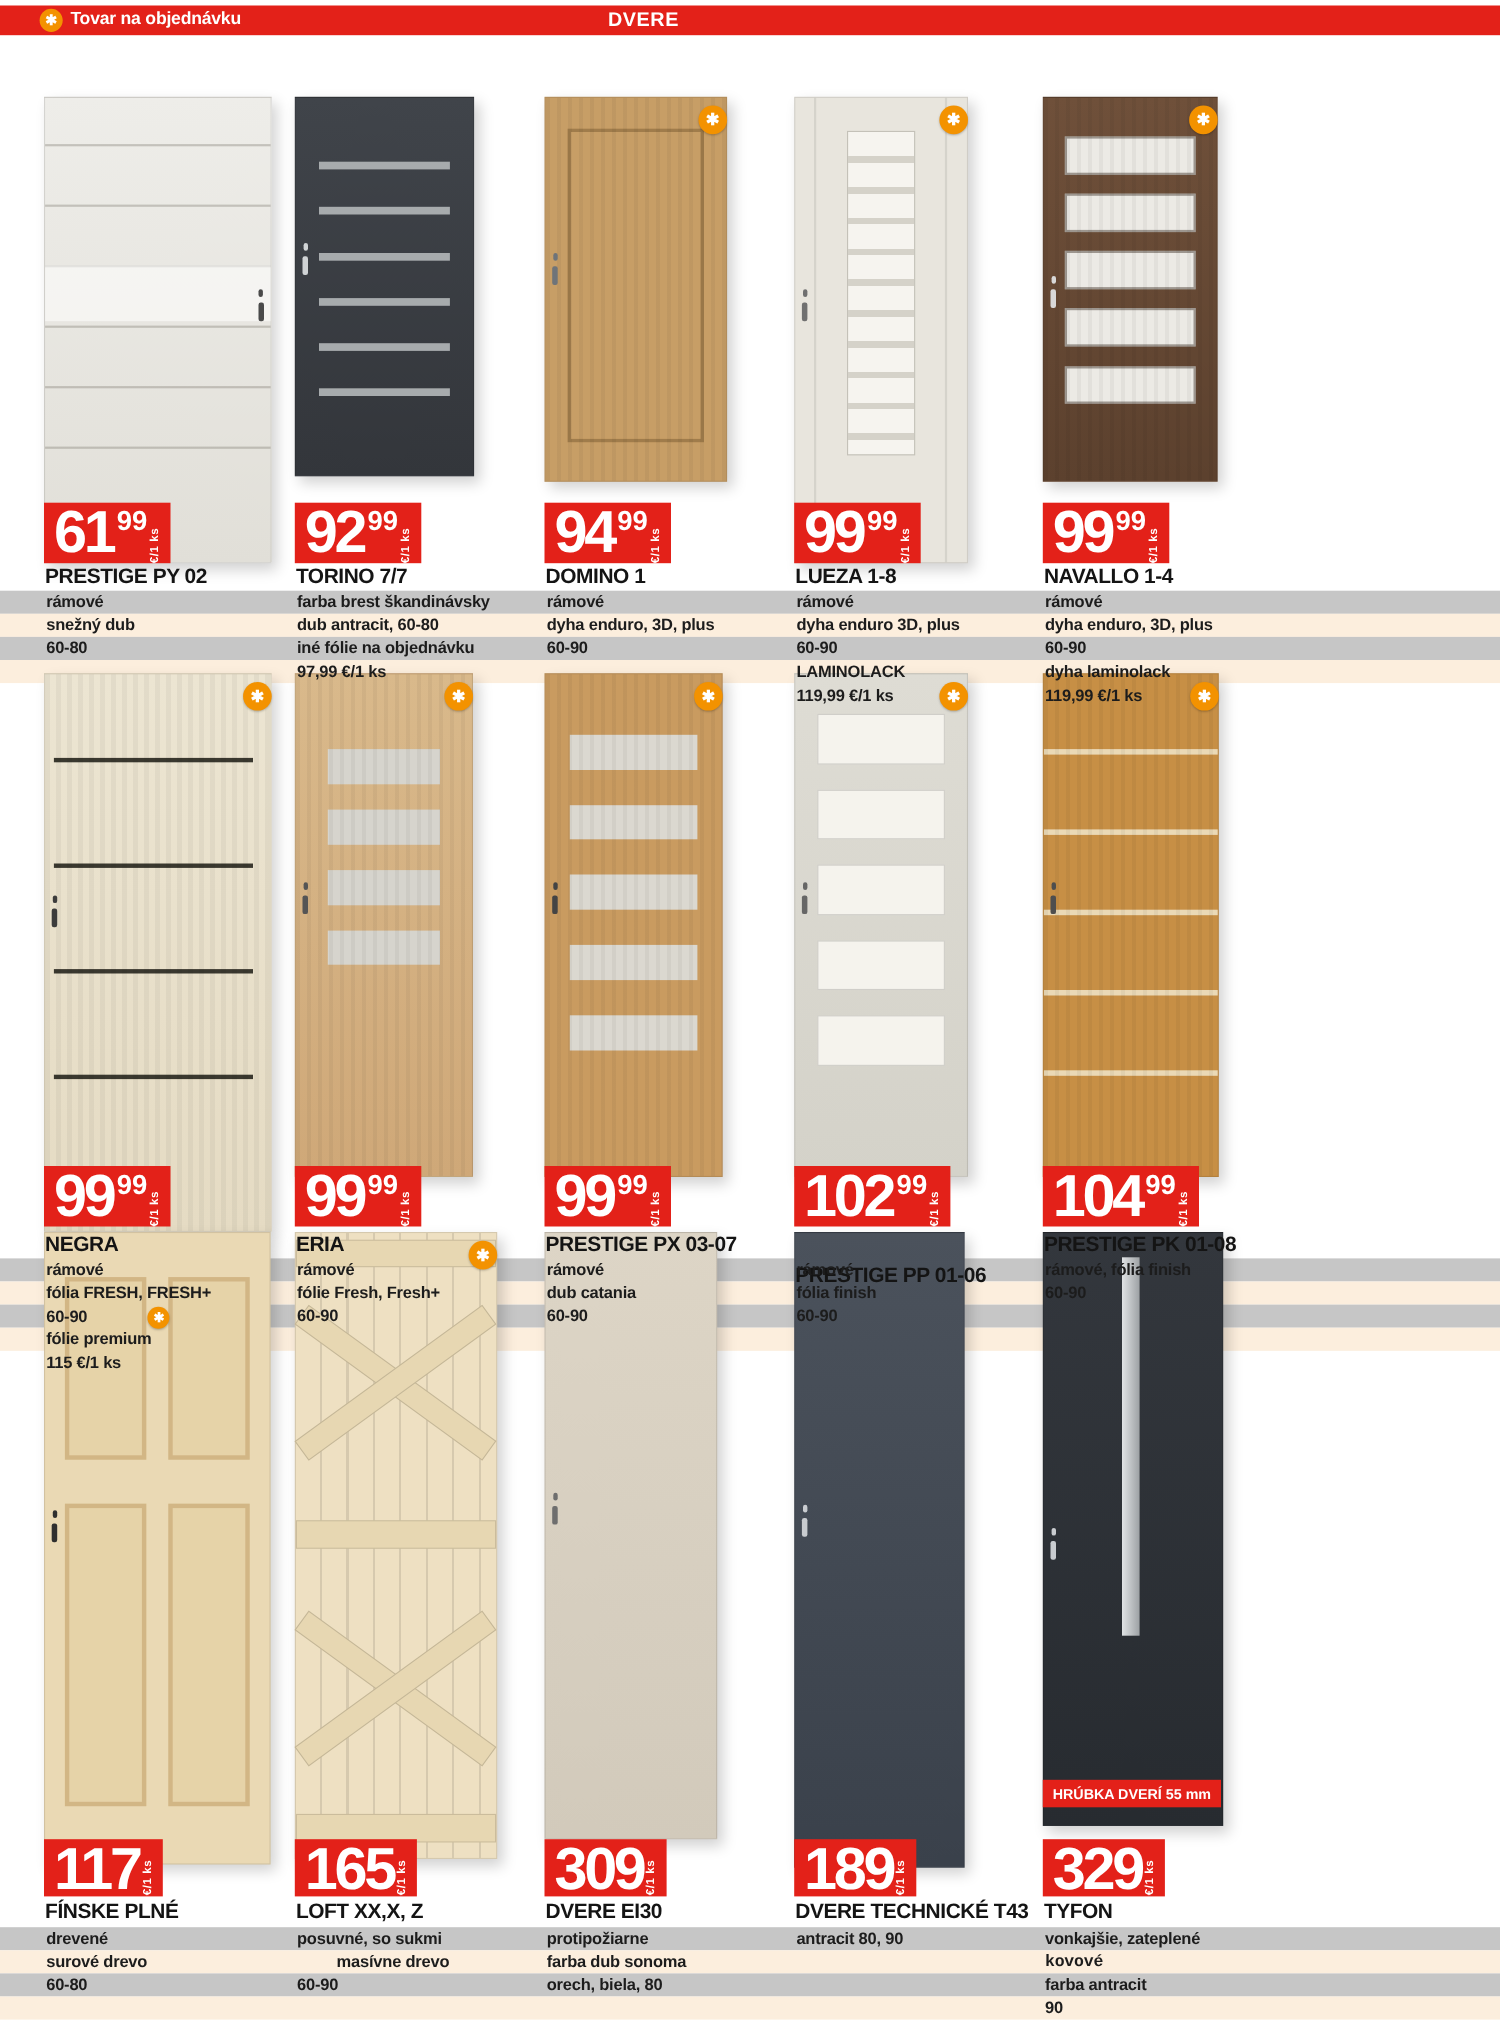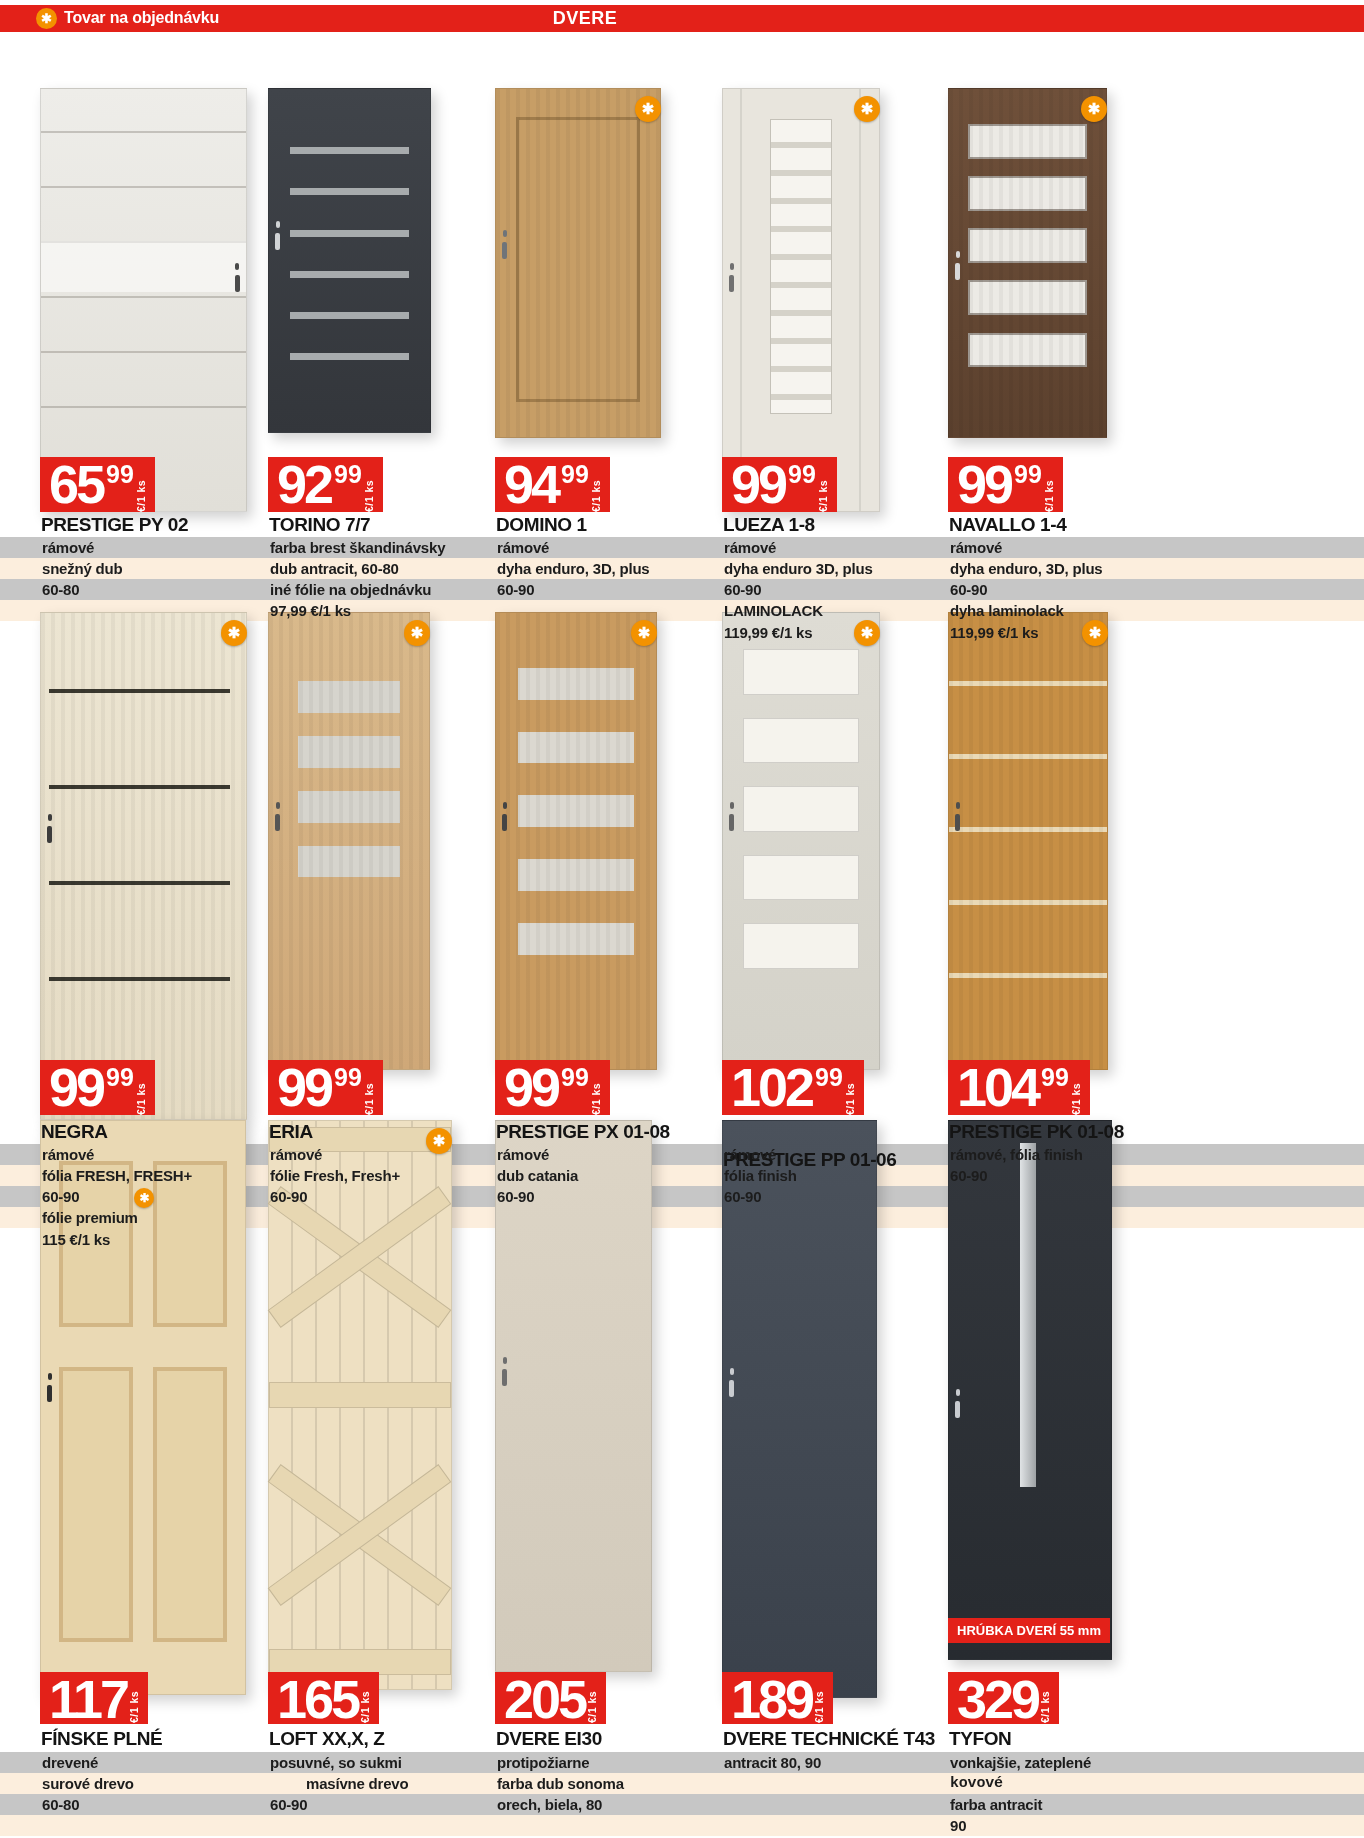--- a/index.html
+++ b/index.html
@@ -77,21 +77,21 @@
         <div style="left: 0px; top: 23%; width: 100%; height: 2px; background: rgba(120, 115, 105, 0.35);"></div>
         <div style="left: 0px; top: 36%; width: 100%; height: 2px; background: rgba(120, 115, 105, 0.35);"></div>
         <div style="left: 0px; top: 49%; width: 100%; height: 2px; background: rgba(120, 115, 105, 0.35);"></div>
         <div style="left: 0px; top: 62%; width: 100%; height: 2px; background: rgba(120, 115, 105, 0.35);"></div>
         <div style="left: 0px; top: 75%; width: 100%; height: 2px; background: rgba(120, 115, 105, 0.35);"></div>
         <div style="left: 0px; top: 36%; width: 100%; height: 12%; background: rgba(255, 255, 255, 0.55);"></div>
         <div class="handle-bar" style="top: 44%; background: rgb(74, 74, 74); right: 6px;"></div>
         <div class="handle-dot" style="top: calc(44% - 12px); background: rgb(74, 74, 74); right: 7px;"></div>
       </div>
       <div class="price" style="left: 40px; top: 457px; height: 55px;">
-        <span class="euros">65</span>
+        <span class="euros">61</span>
         <span class="cents">99</span>
         <span class="unit">€/1 ks</span>
       </div>
       <div class="name" style="left: 41px; top: 514px;">PRESTIGE PY 02</div>
       <div class="line" style="left: 42px; top: 539px;">rámové</div>
       <div class="line" style="left: 42px; top: 560px;">snežný dub</div>
       <div class="line" style="left: 42px; top: 581px;">60-80</div>
       <div class="door" style="left: 268px; top: 88px; width: 163px; height: 345px; background: linear-gradient(rgb(64, 68, 74), rgb(51, 54, 59));">
         <div style="left: 13%; top: 17%; width: 74%; height: 7px; background: rgb(167, 171, 173);"></div>
         <div style="left: 13%; top: 29%; width: 74%; height: 7px; background: rgb(167, 171, 173);"></div>
@@ -218,21 +218,21 @@
         <div style="left: 0px; top: 0px; width: 100%; height: 100%; background: repeating-linear-gradient(90deg, rgba(0, 0, 0, 0.043) 0px, rgba(0, 0, 0, 0.043) 4px, transparent 4px, transparent 10px);"></div>
         <div class="handle-bar" style="top: 44%; background: rgb(68, 68, 68); left: 6px;"></div>
         <div class="handle-dot" style="top: calc(44% - 12px); background: rgb(68, 68, 68); left: 7px;"></div>
       </div>
       <div class="ast" style="left: 631px; top: 620px;">✱</div>
       <div class="price" style="left: 495px; top: 1060px; height: 55px;">
         <span class="euros">99</span>
         <span class="cents">99</span>
         <span class="unit">€/1 ks</span>
       </div>
-      <div class="name" style="left: 496px; top: 1121px;">PRESTIGE PX 01-08</div>
+      <div class="name" style="left: 496px; top: 1121px;">PRESTIGE PX 03-07</div>
       <div class="line" style="left: 497px; top: 1146px;">rámové</div>
       <div class="line" style="left: 497px; top: 1167px;">dub catania</div>
       <div class="line" style="left: 497px; top: 1188px;">60-90</div>
       <div class="door" style="left: 722px; top: 612px; width: 158px; height: 458px; background: linear-gradient(rgb(222, 220, 212), rgb(212, 210, 201));">
         <div style="left: 13%; top: 8%; width: 74%; height: 10%; background: rgb(245, 243, 237); border: 1px solid rgba(0, 0, 0, 0.15);"></div>
         <div style="left: 13%; top: 23%; width: 74%; height: 10%; background: rgb(245, 243, 237); border: 1px solid rgba(0, 0, 0, 0.15);"></div>
         <div style="left: 13%; top: 38%; width: 74%; height: 10%; background: rgb(245, 243, 237); border: 1px solid rgba(0, 0, 0, 0.15);"></div>
         <div style="left: 13%; top: 53%; width: 74%; height: 10%; background: rgb(245, 243, 237); border: 1px solid rgba(0, 0, 0, 0.15);"></div>
         <div style="left: 13%; top: 68%; width: 74%; height: 10%; background: rgb(245, 243, 237); border: 1px solid rgba(0, 0, 0, 0.15);"></div>
         <div class="handle-bar" style="top: 44%; background: rgb(102, 102, 102); left: 6px;"></div>
@@ -300,21 +300,21 @@
       </div>
       <div class="name" style="left: 269px; top: 1728px;">LOFT XX,X, Z</div>
       <div class="line" style="left: 270px; top: 1754px;">posuvné, so sukmi</div>
       <div class="line" style="left: 270px; top: 1775px; margin-left: 36px;">masívne drevo</div>
       <div class="line" style="left: 270px; top: 1796px;">60-90</div>
       <div class="door" style="left: 495px; top: 1120px; width: 157px; height: 552px; background: linear-gradient(rgb(221, 213, 198), rgb(210, 202, 187));">
         <div class="handle-bar" style="top: 45%; background: rgb(110, 110, 110); left: 6px;"></div>
         <div class="handle-dot" style="top: calc(45% - 12px); background: rgb(110, 110, 110); left: 7px;"></div>
       </div>
       <div class="price nocents" style="left: 495px; top: 1672px; height: 52px;">
-        <span class="euros">205</span>
+        <span class="euros">309</span>
         <span class="unit">€/1 ks</span>
       </div>
       <div class="name" style="left: 496px; top: 1728px;">DVERE EI30</div>
       <div class="line" style="left: 497px; top: 1754px;">protipožiarne</div>
       <div class="line" style="left: 497px; top: 1775px;">farba dub sonoma</div>
       <div class="line" style="left: 497px; top: 1796px;">orech, biela, 80</div>
       <div class="door" style="left: 722px; top: 1120px; width: 155px; height: 578px; background: linear-gradient(rgb(75, 82, 92), rgb(58, 65, 75));">
         <div class="handle-bar" style="top: 45%; background: rgb(201, 204, 208); left: 6px;"></div>
         <div class="handle-dot" style="top: calc(45% - 12px); background: rgb(201, 204, 208); left: 7px;"></div>
       </div>

